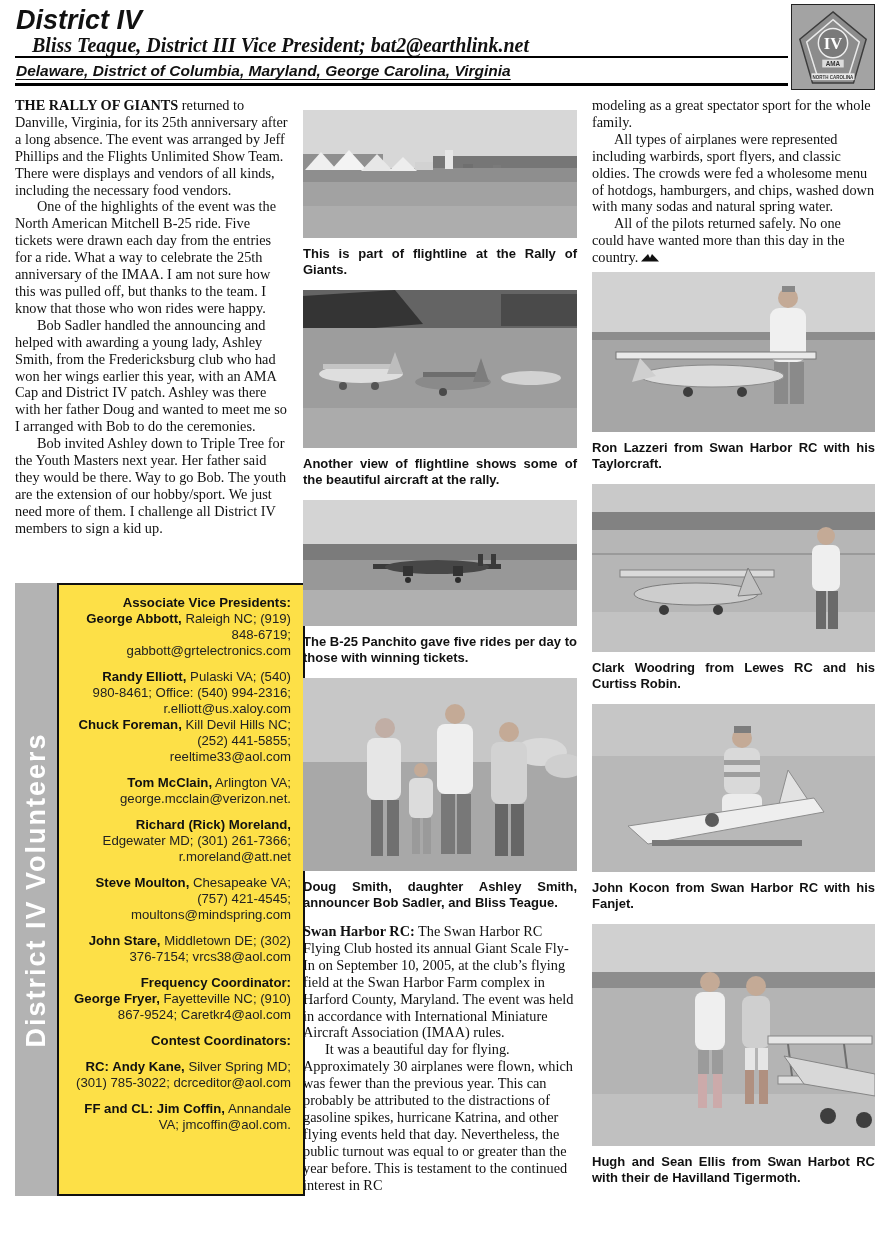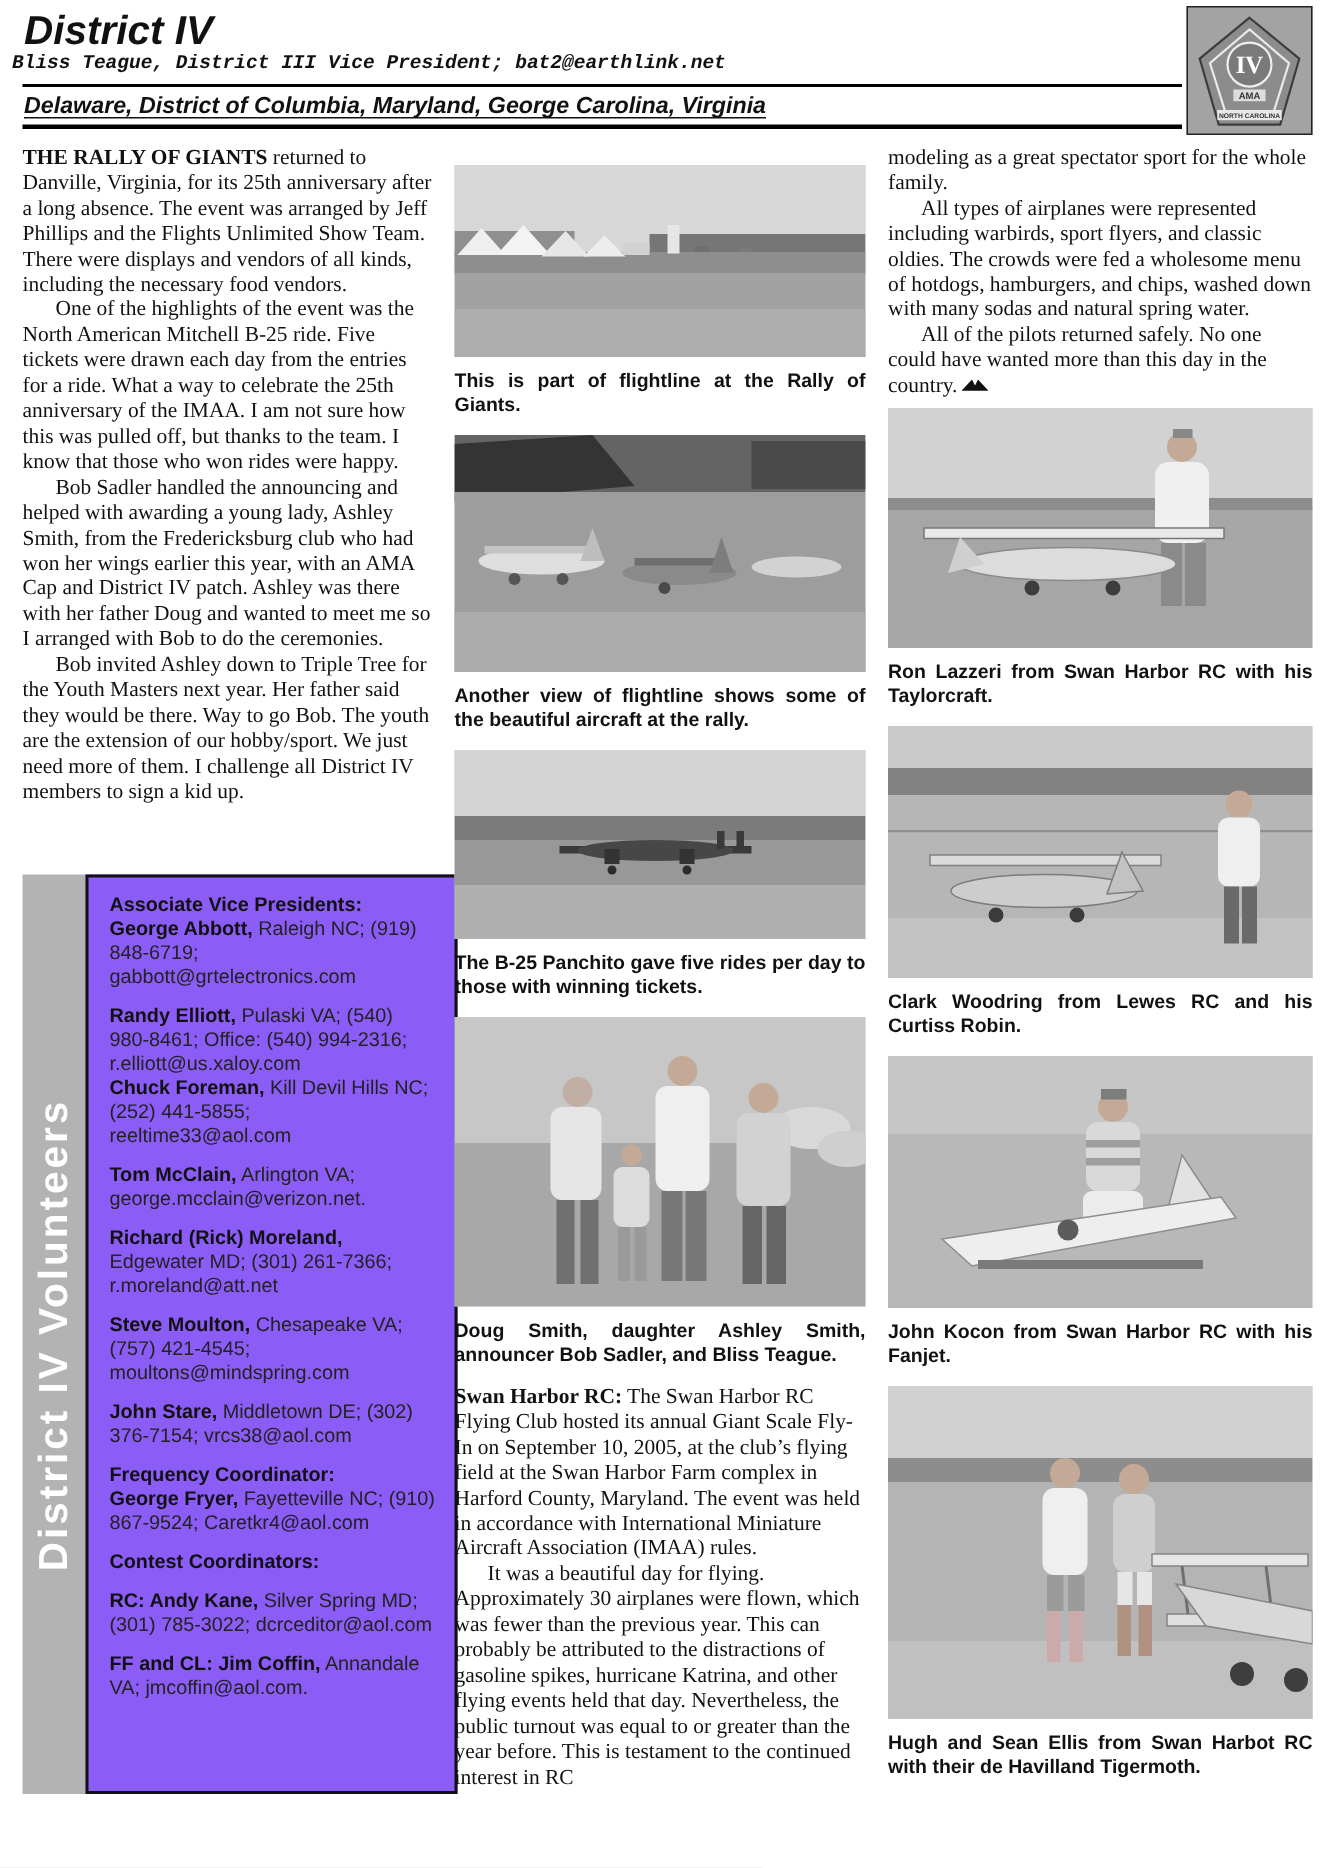--- a/index.html
+++ b/index.html
@@ -9,23 +9,23 @@
     background:#ffffff; color:#111; overflow:hidden;
     font-family:"Liberation Serif", serif;
   }
   
   .hdr-title {
     position:absolute; left:16px; top:5px;
     font-family:"Liberation Sans", sans-serif;
     font-size:27px; font-weight:bold; font-style:italic; letter-spacing:0;
   }
   .hdr-byline {
-    position:absolute; left:8px; top:34px;
-    font-family:Liberation Mono, monospace;
-    font-size:13px; font-weight:bold; font-style:italic;
+    position:absolute; left:32px; top:34px;
+    font-family:Liberation Serif, serif;
+    font-size:20px; font-weight:bold; font-style:italic;
   }
   .hdr-rule-thin { position:absolute; left:15px; top:56px; width:773px; height:2px; background:#000; }
   .hdr-states {
     position:absolute; left:16px; top:62px;
     font-family:"Liberation Sans", sans-serif;
     font-size:15.5px; font-weight:bold; font-style:italic;
     text-decoration:underline; text-underline-offset:3px;
   }
   .hdr-rule-thick { position:absolute; left:15px; top:83px; width:773px; height:3px; background:#000; }
   .logo-box {
@@ -58,23 +58,23 @@
   }
   .sidebar-bar span {
     position:absolute; left:50%; top:50%;
     transform:translate(-50%,-50%) rotate(-90deg);
     white-space:nowrap; color:#fff;
     font-family:"Liberation Sans", sans-serif;
     font-size:27px; font-weight:bold; letter-spacing:2px;
   }
   .sidebar-box {
     position:absolute; left:57px; top:583px; width:248px; height:613px;
-    border:2px solid #111; background:#8b5cf6; padding:10px 12px 8px 14px;
-    font-family:"Liberation Sans", sans-serif;
-    font-size:13.2px; line-height:16px; color:#222;
+    border:2px solid #111; background:#fde047; padding:10px 12px 8px 14px;
+    font-family:"Liberation Sans", sans-serif;
+    font-size:13.2px; line-height:16px; color:#222;text-align:right;
   }
   .sb-entry { margin-bottom:10px; }
   .sb-entry.tight { margin-bottom:0; }
   .sb-entry b { color:#111; }
   
   .footer {
     position:absolute; right:15px; top:1219px;
     font-family:"Liberation Sans", sans-serif;
     font-size:15px; color:#701a75;margin-top:42px;
   }

